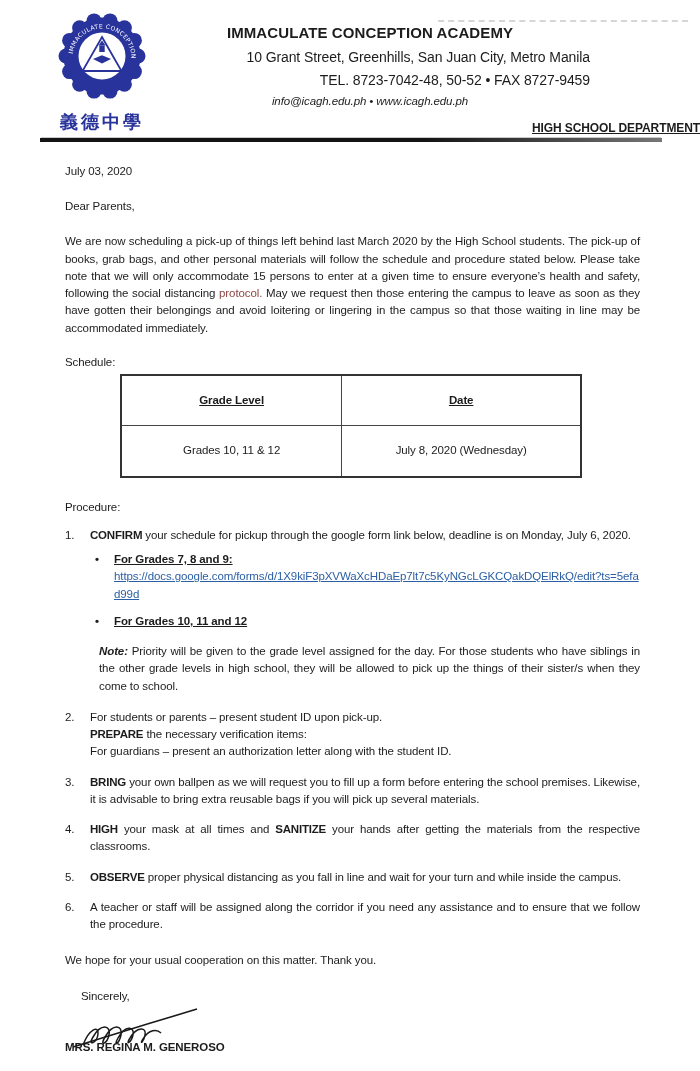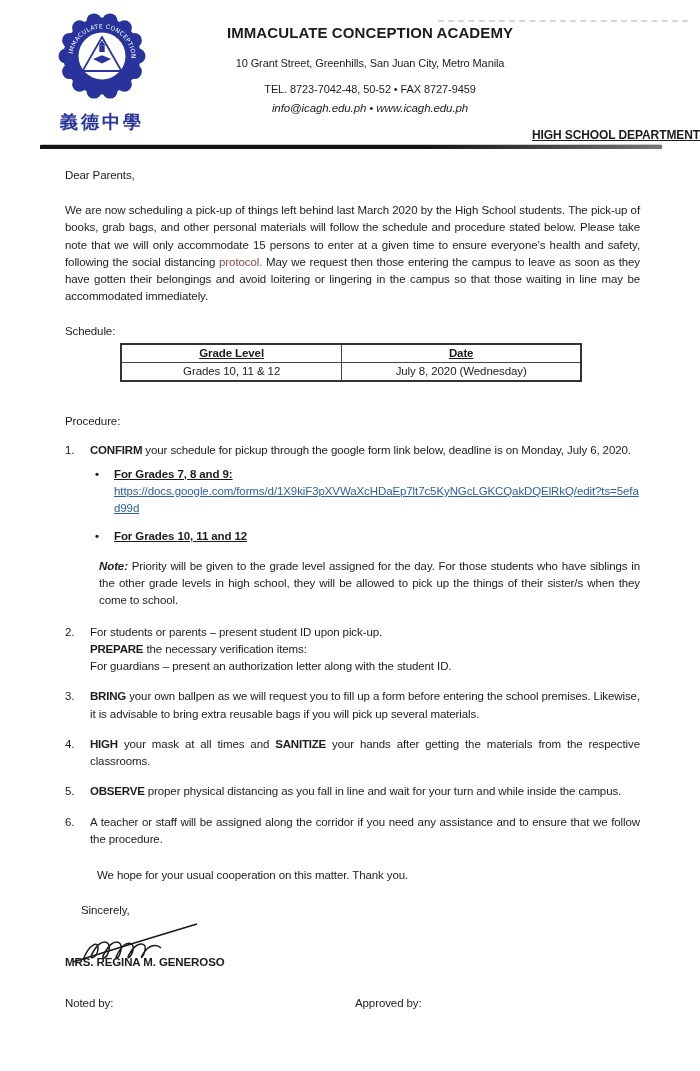--- a/index.html
+++ b/index.html
@@ -10,57 +10,57 @@
     font-size:11.5px; line-height:1.5; letter-spacing:-0.1px;
   }
   .content { padding:0 60px 0 65px; }
 
   
   .letterhead { position:relative; padding-top:16px; min-height:106px; }
   .logo-wrap { position:absolute; left:52px; top:12px; width:100px; text-align:center; }
   .chinese { color:#28339b; font-weight:bold; font-size:18px; letter-spacing:3px; margin-top:2px; white-space:nowrap; }
   .head-text { text-align:center; padding:6px 110px 0 150px; }
   .school-name { font-weight:bold; font-size:15px; letter-spacing:0.1px; }
-  .addr, .telfax { font-size:11px; margin-top:10px; }
+  .addr, .telfax { font-size:14px; margin-top:2px;text-align:right; }
   .emailweb { font-size:11.5px; font-style:italic; margin-top:2px; }
   .dept-line { text-align:right; font-weight:bold; font-size:12px; margin-top:9px; }
   .dept-line span { text-decoration:underline; }
   .thick-rule { height:4px; margin:1px 38px 0 40px;
     background:linear-gradient(to right,#141414 62%, #3a3a3a 78%, #777 100%);
     box-shadow:0 -2px 0 -1px #c9c9c9; }
   .scan-marks { position:absolute; top:20px; right:12px; width:250px; border-top:2px dashed #d6d6d6; }
 
   
   .date { margin-top:21px; }
   .salutation { margin-top:18px; }
   .para { margin-top:18px; text-align:justify; }
   .protocol { color:#8b4744; }
 
   .sched-label { margin-top:17px; }
   table.sched { border-collapse:collapse; margin:3px 0 0 55px; width:462px; }
-  table.sched th, table.sched td { border:1px solid #444; text-align:center; padding:0 4px; height:18px; font-size:11.5px; font-weight:normal; }
+  table.sched th, table.sched td { border:1px solid #444; text-align:center; padding:16px 4px; height:18px; font-size:11.5px; font-weight:normal; }
   table.sched { border:2px solid #333; }
   table.sched th span { font-weight:bold; text-decoration:underline; }
 
-  .proc-label { margin-top:31px; }
+  .proc-label { margin-top:21px; }
   .oitem { display:flex; margin-top:11px; }
   .oitem .num { width:25px; flex:0 0 25px; }
   .oitem .body { flex:1; text-align:justify; }
   b.kw { font-weight:bold; letter-spacing:-0.2px; }
 
   .bullet { display:flex; margin:7px 0 0 30px; }
   .bullet .dot { width:19px; flex:0 0 19px; font-weight:bold; }
   .bullet .bbody { flex:1; }
   .blabel { font-weight:bold; text-decoration:underline; }
   a.glink { color:#2b5fa3; text-decoration:underline; word-break:break-all; display:block; }
 
   .note { margin:13px 0 6px 34px; text-align:justify; }
   .note b { font-weight:bold; font-style:italic; }
 
-  .hope { margin-top:19px;margin-left:32px; }
+  .hope { margin-top:19px; }
   .sincerely { margin-top:18px;margin-left:16px; }
 
   .sig-generoso { display:block; margin:2px 0 -12px 4px; }
   .sender-name { font-weight:bold; }
 
   .footer { display:flex; margin-top:24px; position:relative; }
   .fcol-left { width:290px; position:relative; }
   .fcol-right { flex:1; }
   svg { overflow:visible; }
 </style>
@@ -118,20 +118,21 @@
     </div>
   </div>
 
   <div class="dept-line">
     <span>HIGH SCHOOL DEPARTMENT</span>
   </div>
   <div class="thick-rule"></div>
 
   <div class="content">
 
+    <div class="date">July 03, 2020</div>
     <div class="salutation">Dear Parents,</div>
 
     <div class="para"><span>We are now scheduling a pick-up of things left behind last March 2020 by the High School students.  The pick-up of books, grab bags, and other personal materials will follow the schedule and procedure stated below.  Please take note that we will only accommodate 15 persons to enter at a given time to ensure everyone’s health and safety, following the social distancing </span><span class="protocol">protocol.</span><span>   May we request then those entering the campus to leave as soon as they have gotten their belongings and avoid loitering or lingering in the campus so that those waiting in line may be accommodated immediately.</span></div>
 
     <div class="sched-label">Schedule:</div>
 
     <table class="sched">
       <tbody>
           <tr>
         <th style="width:48%"><span>Grade Level</span></th>

